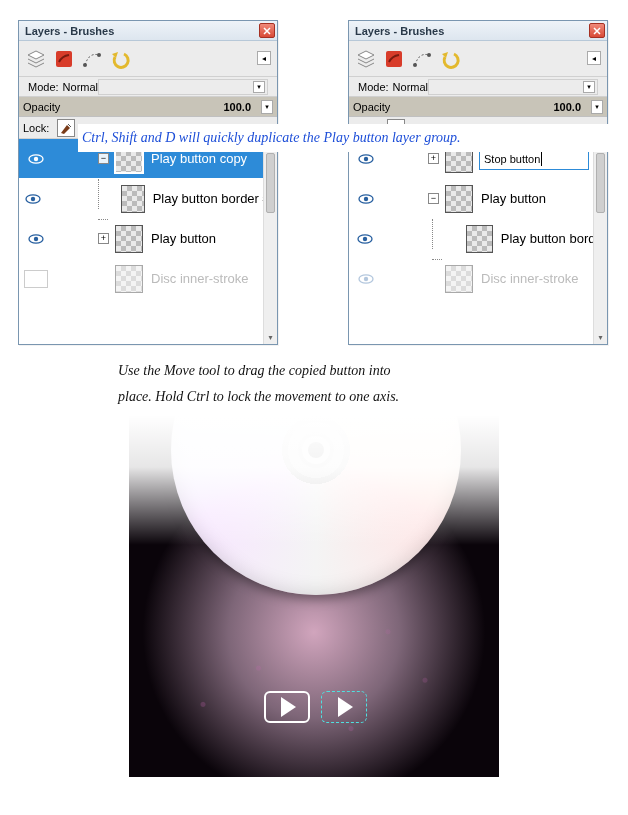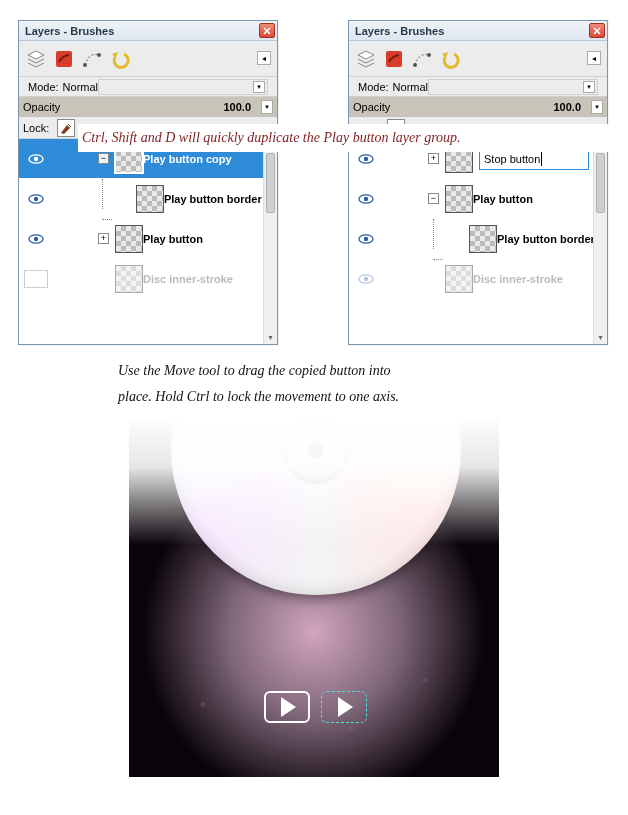--- a/index.html
+++ b/index.html
@@ -194,23 +194,23 @@
       linear-gradient(45deg, transparent 75%, #bbb 75%),
       linear-gradient(-45deg, transparent 75%, #bbb 75%);
     background-size: 10px 10px;
     background-position: 0 0, 0 5px, 5px -5px, -5px 0px;
     background-color: #eaeaea;
     border: 1px solid #555;
   }
   .selected .thumb { border-color: #fff; }
   .thumb.sel-outline { outline: 2px solid #fff; outline-offset: -1px; }
   .layer-name {
-    font-size: 11px;
+    margin-left: 8px;
+    font-size: 13px;
     white-space: nowrap;
-    font-weight: bold;
   }
   .layer-name.faded { color: #bbb; }
   .layer-name-edit {
     margin-left: 6px;
     height: 22px;
     flex: 1;
     margin-right: 18px;
     border: 1px solid #2d8bd8;
     background: #fff;
     padding: 0 4px;
@@ -220,21 +220,21 @@
   .layer-name-edit .caret {
     width: 1px; height: 14px;
     background: #000;
     margin-left: 1px;
   }
   .overlay-text {
     position: absolute;
     font-family: "Segoe Script", "Comic Sans MS", cursive;
     font-style: italic;
     font-size: 14px;
-    color: #7f1d1d;
+    color: #1d4ed8;
     background: #fff;
     padding: 2px 4px;
     line-height: 1.7;
   }
   .instr {
     position: absolute;
     font-family: "Segoe Script", "Comic Sans MS", cursive;
     font-style: italic;
     font-size: 14px;
     color: #111;

